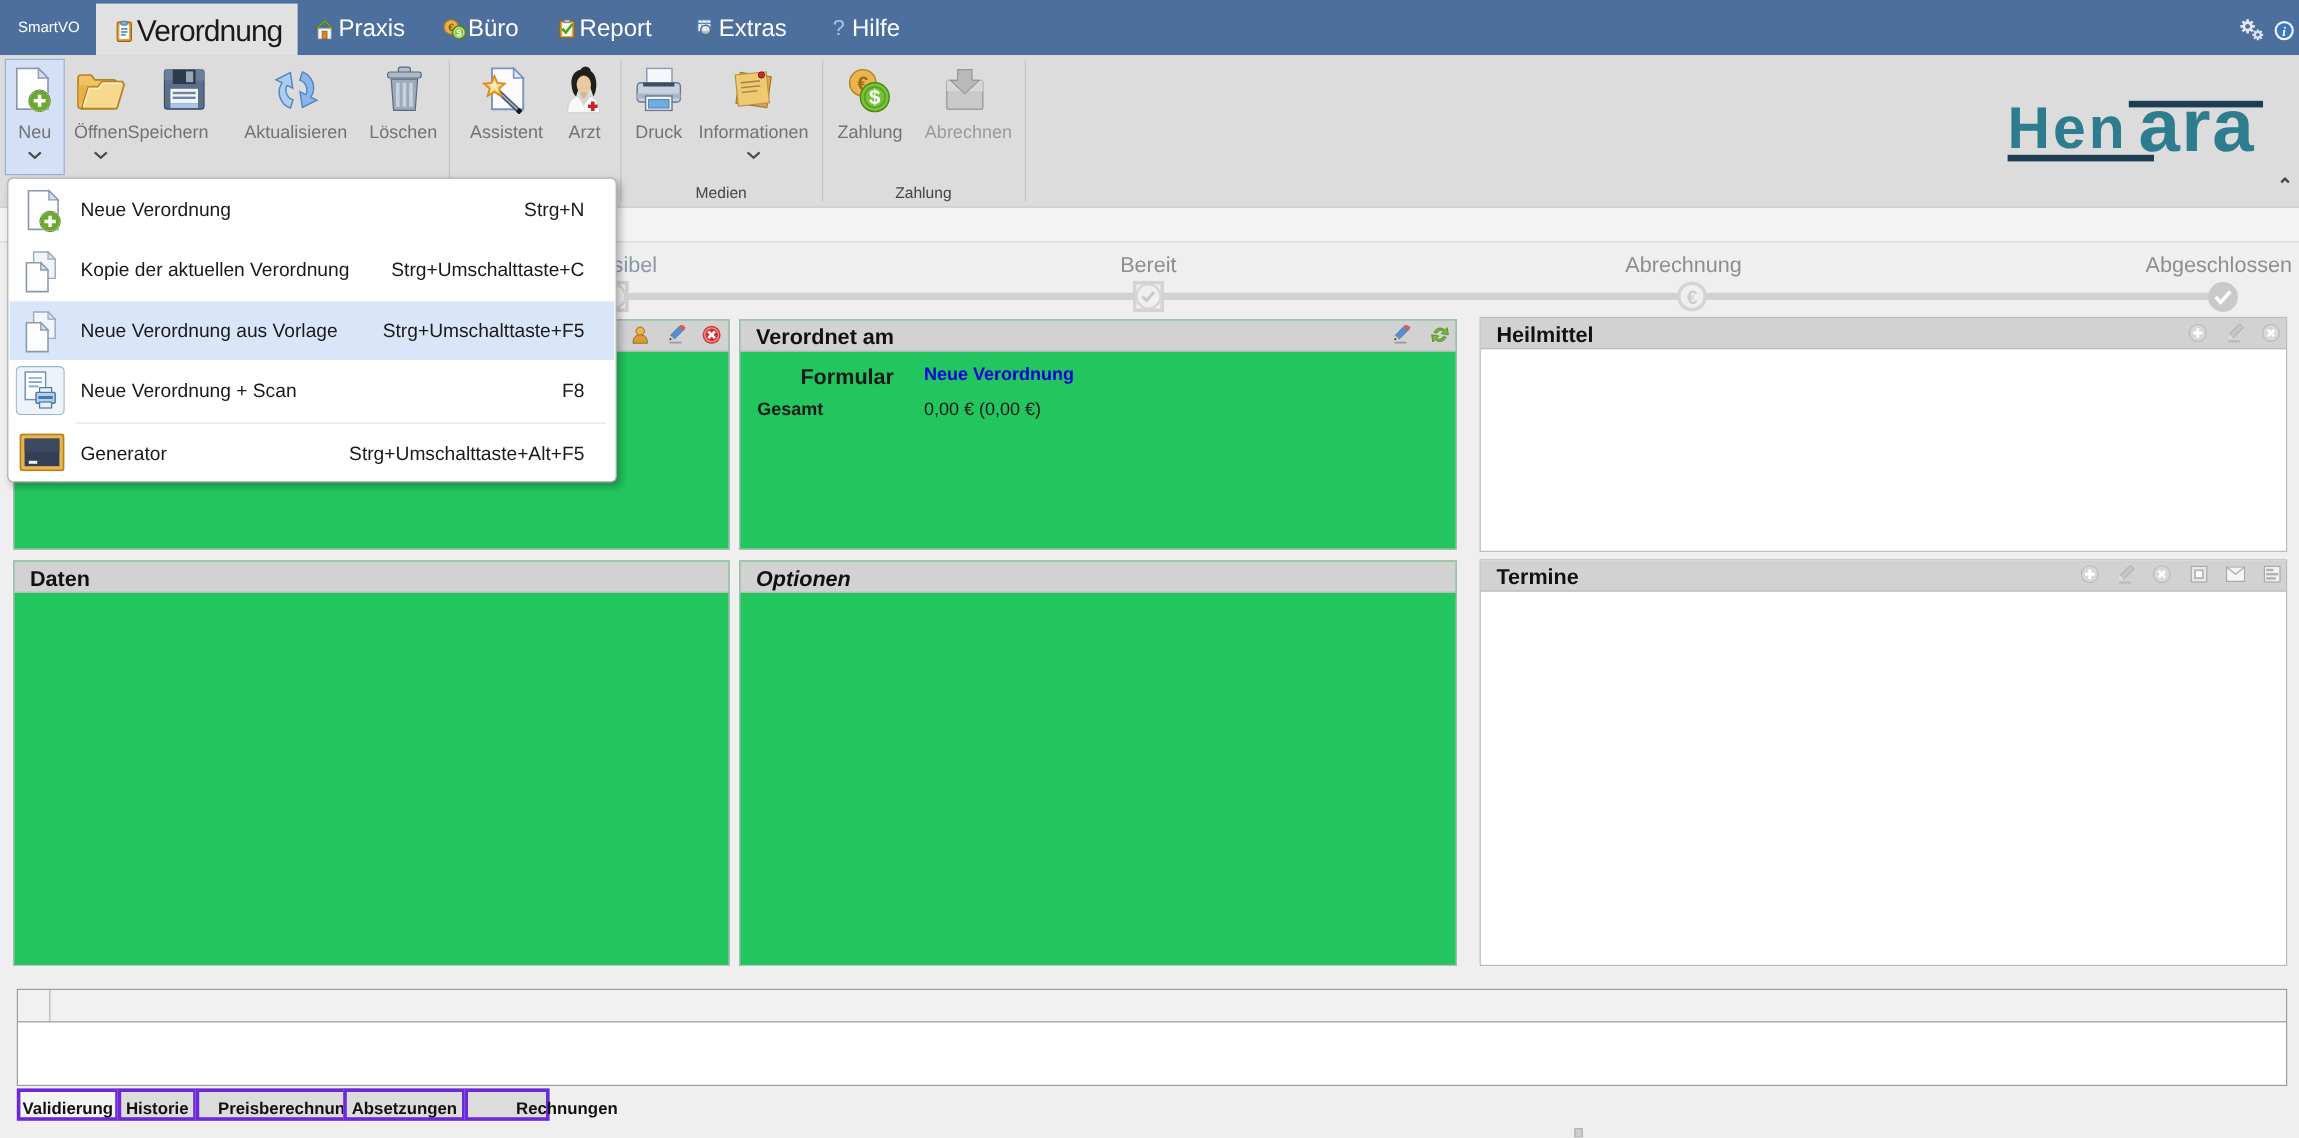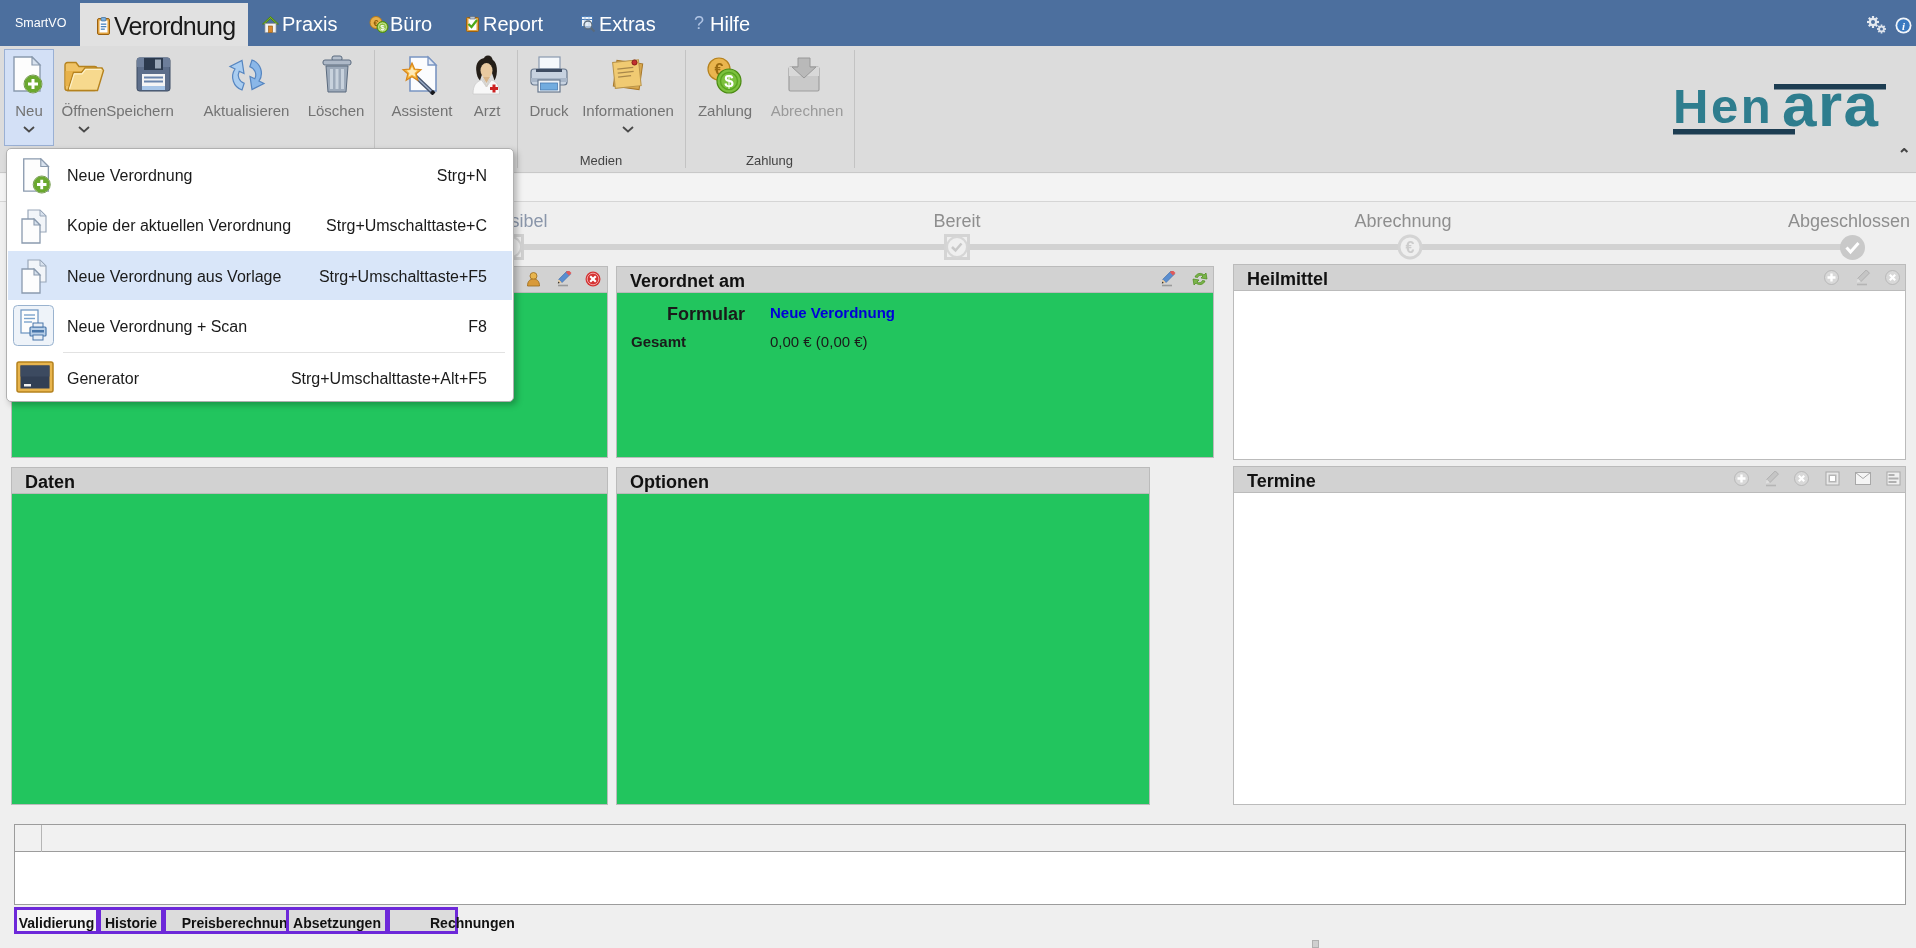--- a/index.html
+++ b/index.html
@@ -355,21 +355,21 @@
   </svg>
 <svg class="abs" style="left:1885px; top:270px" width="15" height="15" viewBox="0 0 15 15">
     <circle cx="7.5" cy="7.5" r="7" fill="#d8d8d8" stroke="#b0b0b0" stroke-width="0.8"></circle>
     <path d="M4.8 4.8 l5.4 5.4 M10.2 4.8 l-5.4 5.4" stroke="#fff" stroke-width="2.2"></path>
   </svg>
 
 <div class="panel graybody" style="left:11px; top:467px; width:597px; height:338px;padding-left:20px;">
   <div class="phead"></div>
   <div class="ptitle">Daten</div>
 </div>
-<div class="panel graybody" style="left:616px; top:467px; width:534px; height:338px;">
+<div class="panel graybody" style="left:616px; top:467px; width:598px; height:338px;font-style:italic;">
   <div class="phead"></div>
   <div class="ptitle">Optionen</div>
 </div>
 <div class="panel whitebody" style="left:1233px; top:466px; width:673px; height:339px;">
   <div class="phead"></div>
   <div class="ptitle">Termine</div>
 
 </div>
 
 <svg class="abs" style="left:1734px; top:471px" width="15" height="15" viewBox="0 0 15 15">

